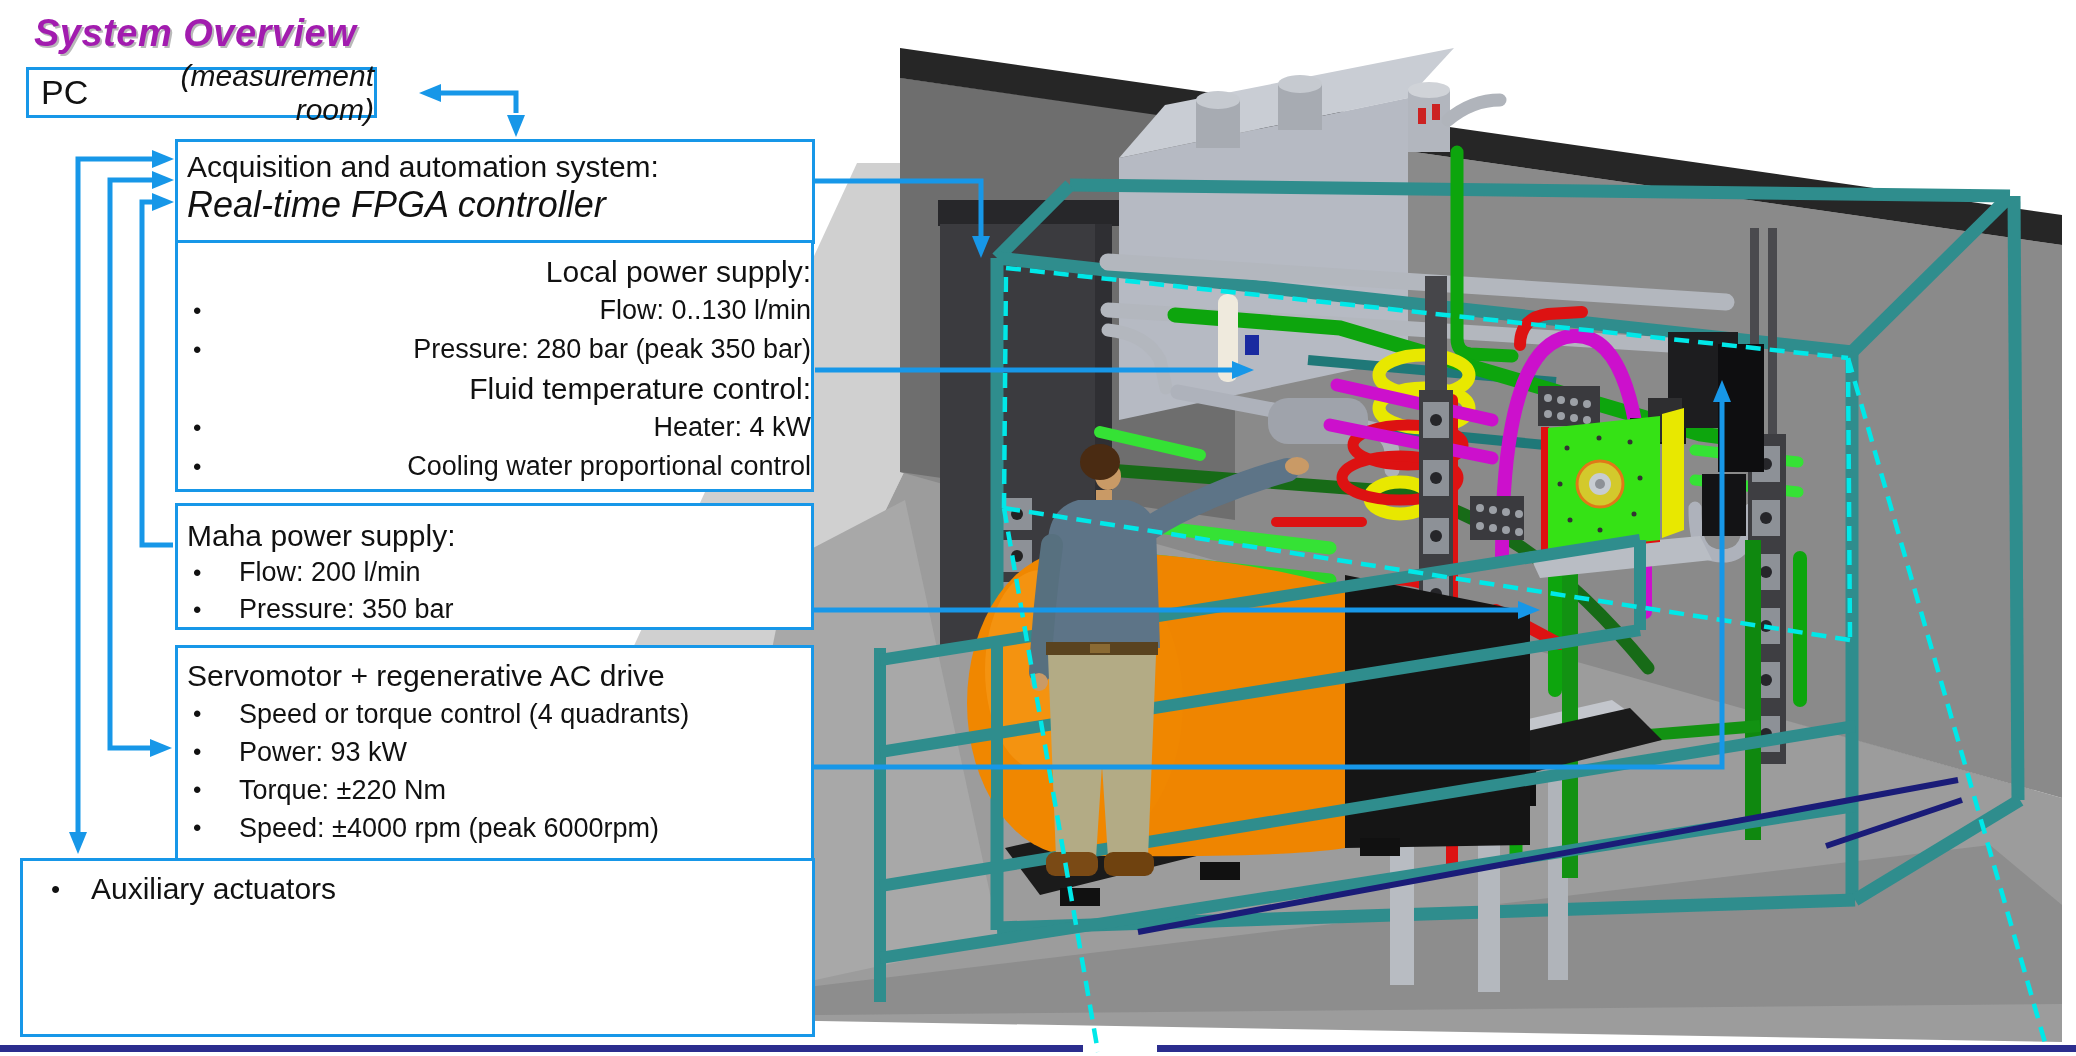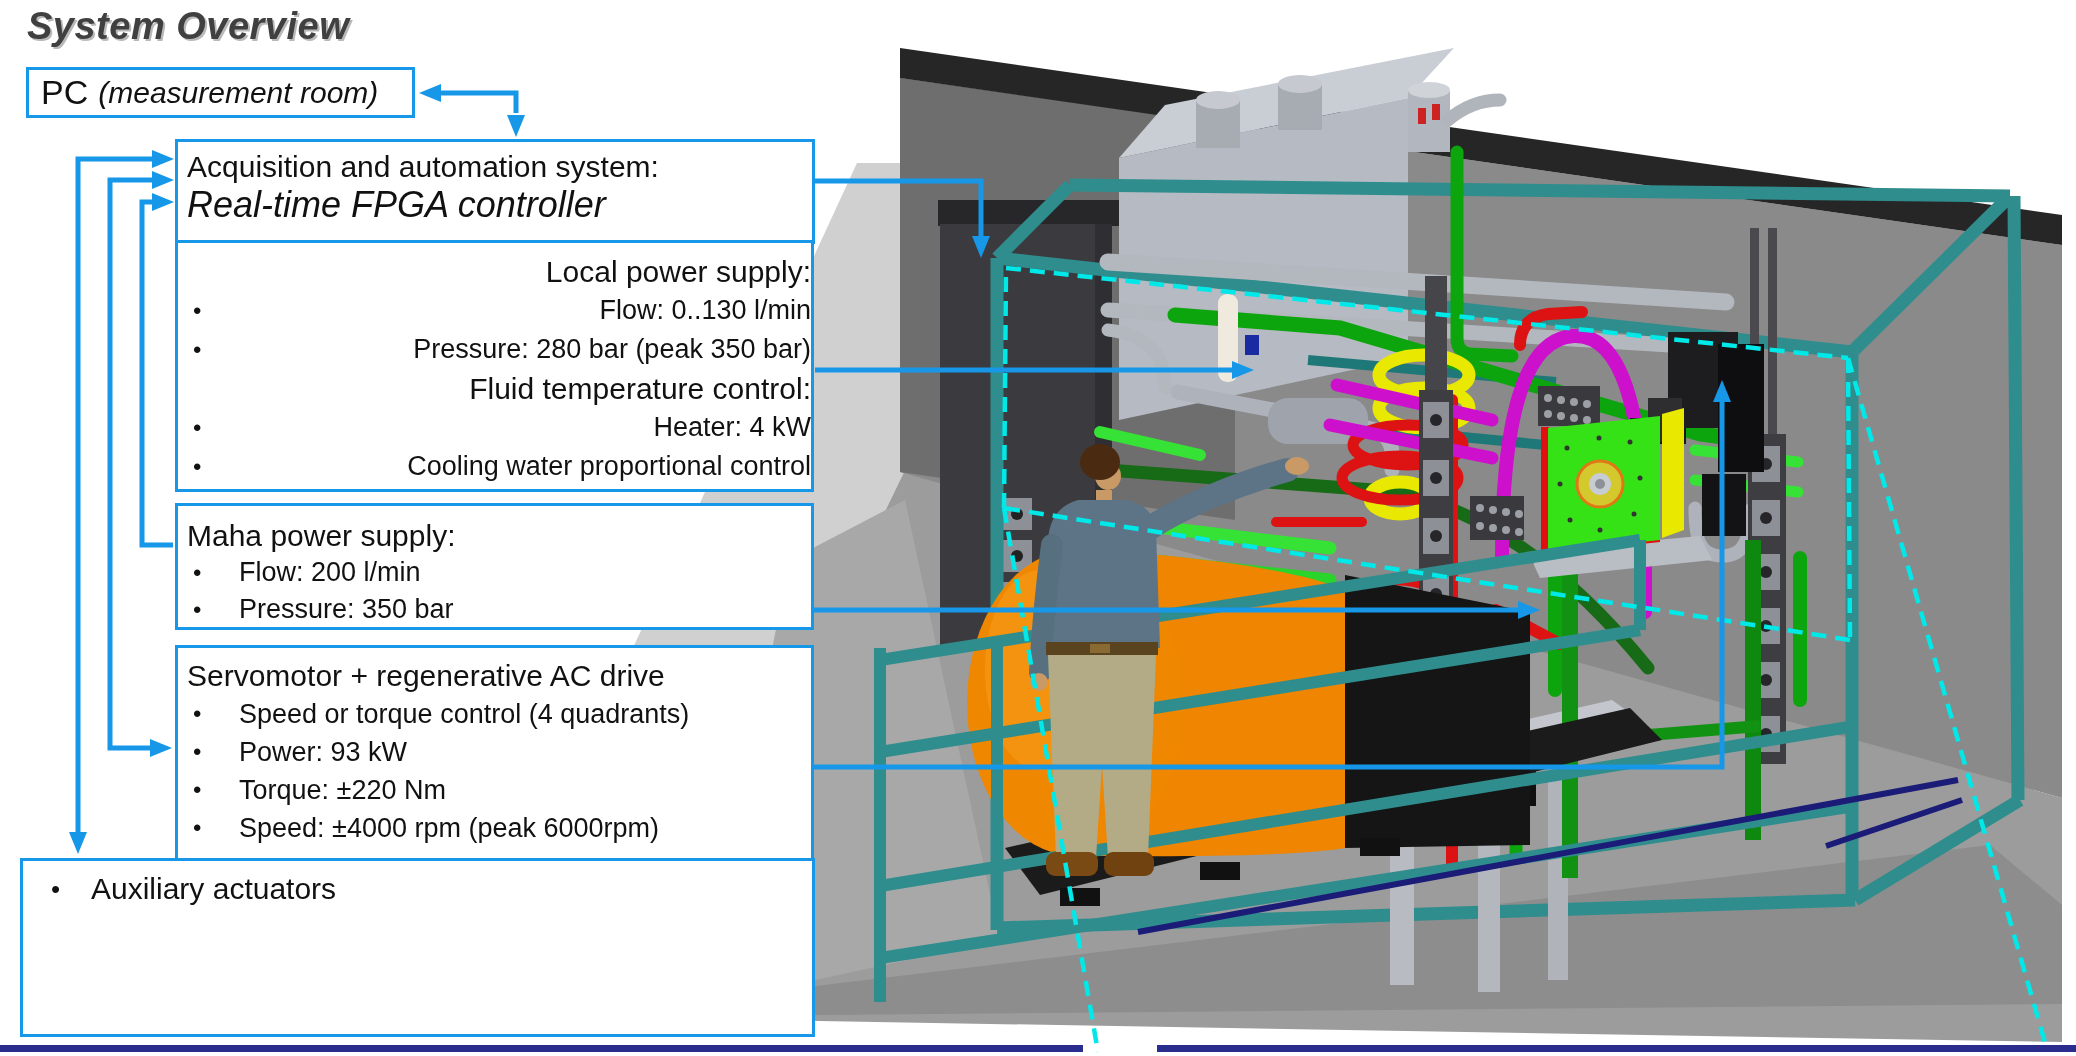--- a/index.html
+++ b/index.html
@@ -1,26 +1,26 @@
 <!DOCTYPE html>
 <html><head>
 <meta charset="utf-8">
 <style>
   html,body{margin:0;padding:0;background:#fff;}
   body{width:2076px;height:1056px;position:relative;overflow:hidden;
        font-family:"Liberation Sans","DejaVu Sans",sans-serif;color:#111;}
   .scene-svg{position:absolute;left:0;top:0;z-index:0;}
   .overlay-svg{position:absolute;left:0;top:0;z-index:3;pointer-events:none;}
-  .slide-title{position:absolute;left:22px;top:0px;z-index:2;margin:5px;
-      font-size:38px;font-weight:bold;font-style:italic;color:#404040;
+  .slide-title{position:absolute;left:22px;top:0px;z-index:2;margin:12px;
+      font-size:38px;font-weight:bold;font-style:italic;color:#a21caf;
       text-shadow:2px 2px 0 #b9b9b9;letter-spacing:0.5px;}
   .tbox{position:absolute;background:#fff;border:3px solid #1797e8;z-index:2;box-sizing:border-box;}
-  .pc-box{left:26px;top:67px;width:389px;height:51px;display:flex;align-items:center;padding-left:12px;}
+  .pc-box{left:26px;top:67px;width:351px;height:51px;display:flex;align-items:center;padding-left:12px;}
   .pc-box .pc-label{font-size:34px;}
-  .pc-box .pc-note{font-size:30px;font-style:italic;margin-left:10px;}
+  .pc-box .pc-note{font-size:30px;font-style:italic;margin-left:10px;text-align:right;}
   .acq-box{left:175px;top:139px;width:640px;height:105px;padding:5px 0 0 9px;}
   .acq-box .l1{font-size:30px;line-height:40px;}
   .acq-box .l2{font-size:36px;line-height:36px;font-style:italic;}
   .local-box{left:175px;top:240px;width:639px;height:252px;padding:9px 0 0 9px;text-align:right;}
   .maha-box{left:175px;top:503px;width:639px;height:127px;padding:11px 0 0 9px;}
   .servo-box{left:175px;top:645px;width:639px;height:238px;padding:9px 0 0 9px;}
   .aux-box{left:20px;top:858px;width:795px;height:179px;padding:6px 8px 0 10px;}
   .bhead{font-size:30px;line-height:39px;}
   ul.blist{margin:0;padding:0;list-style:none;}
   .blist li{position:relative;font-size:27px;line-height:39px;padding-left:52px;}

